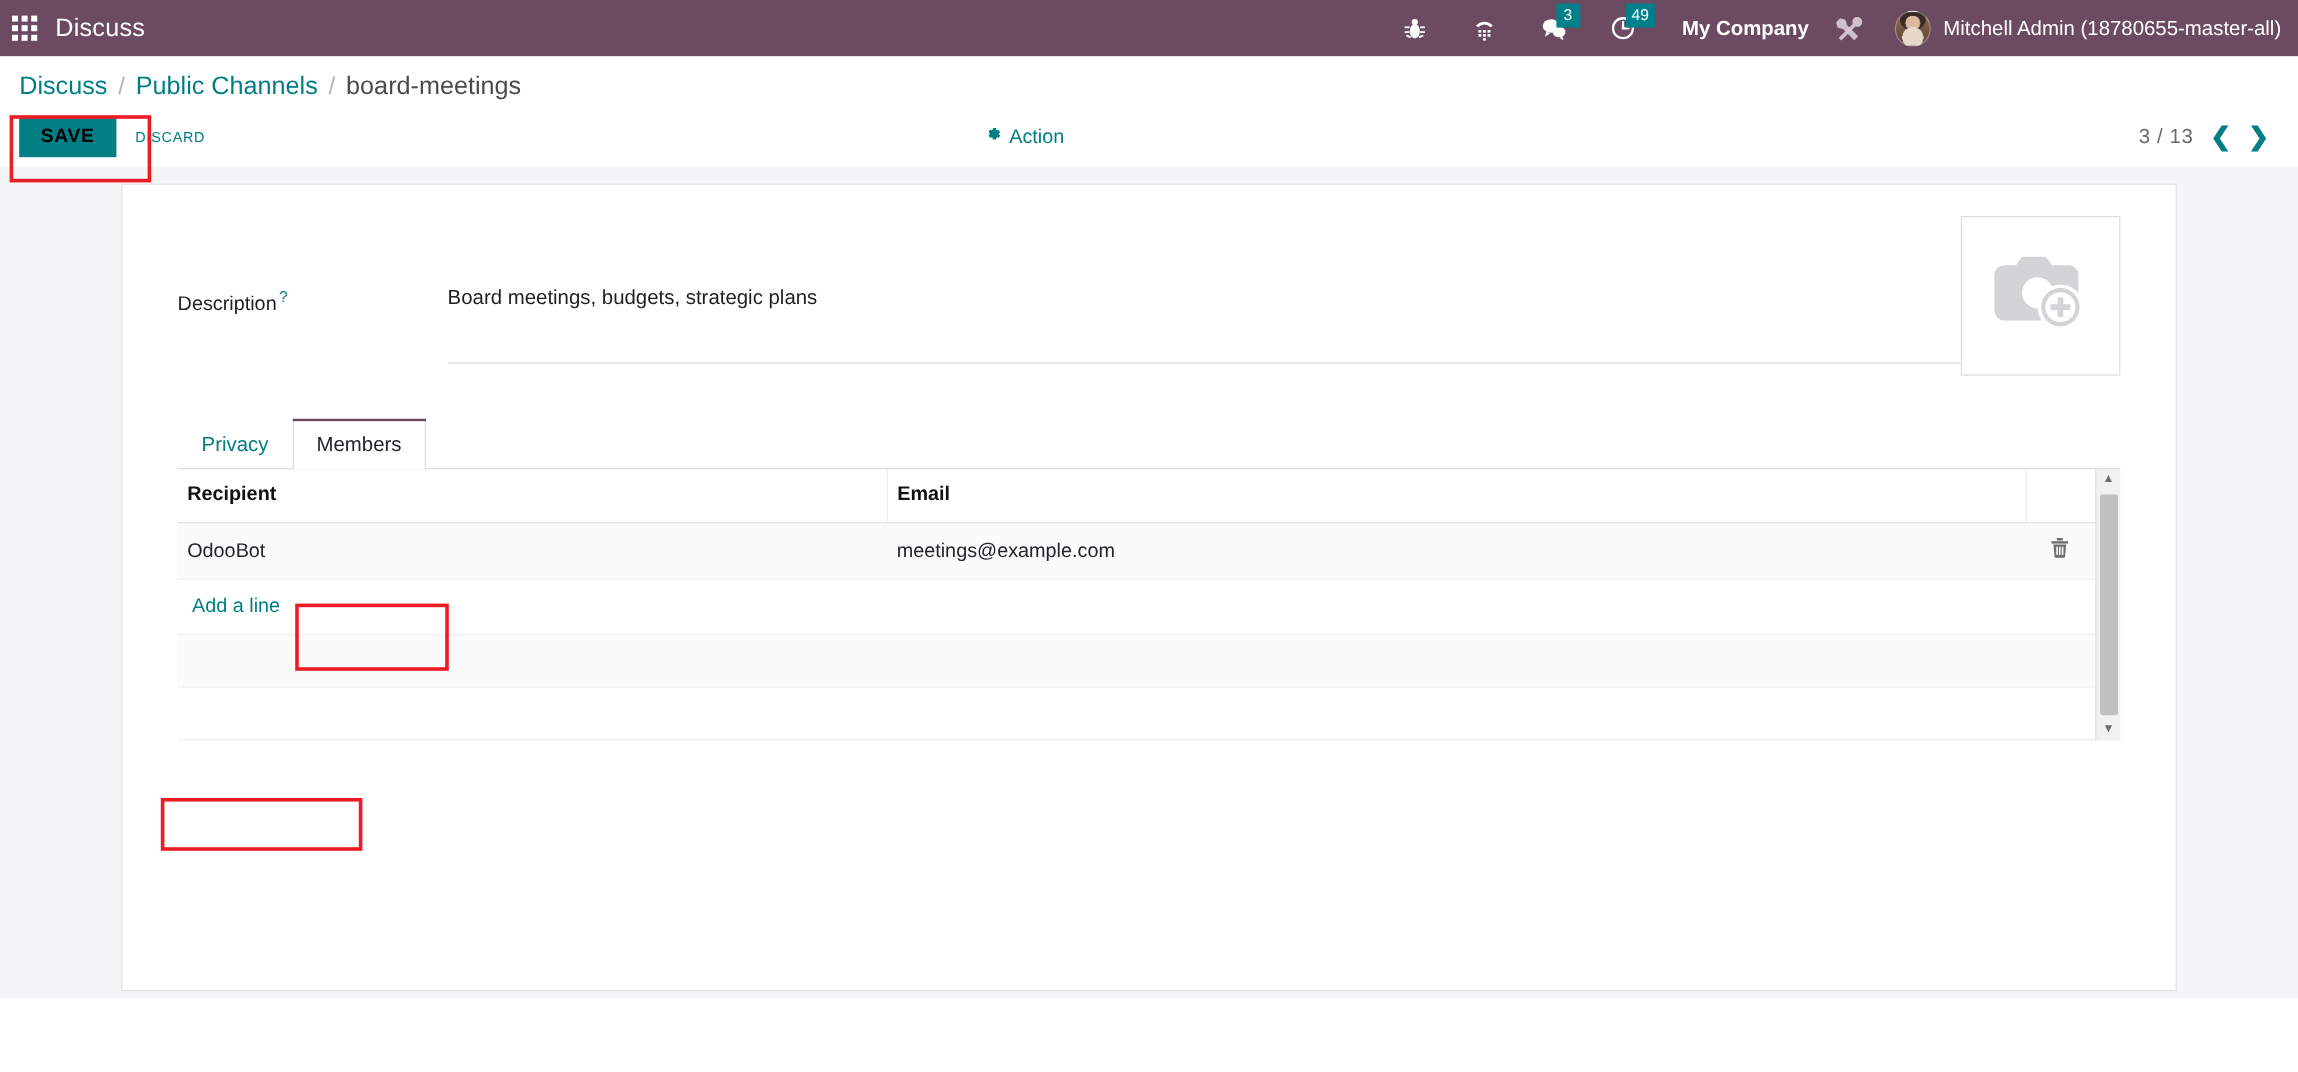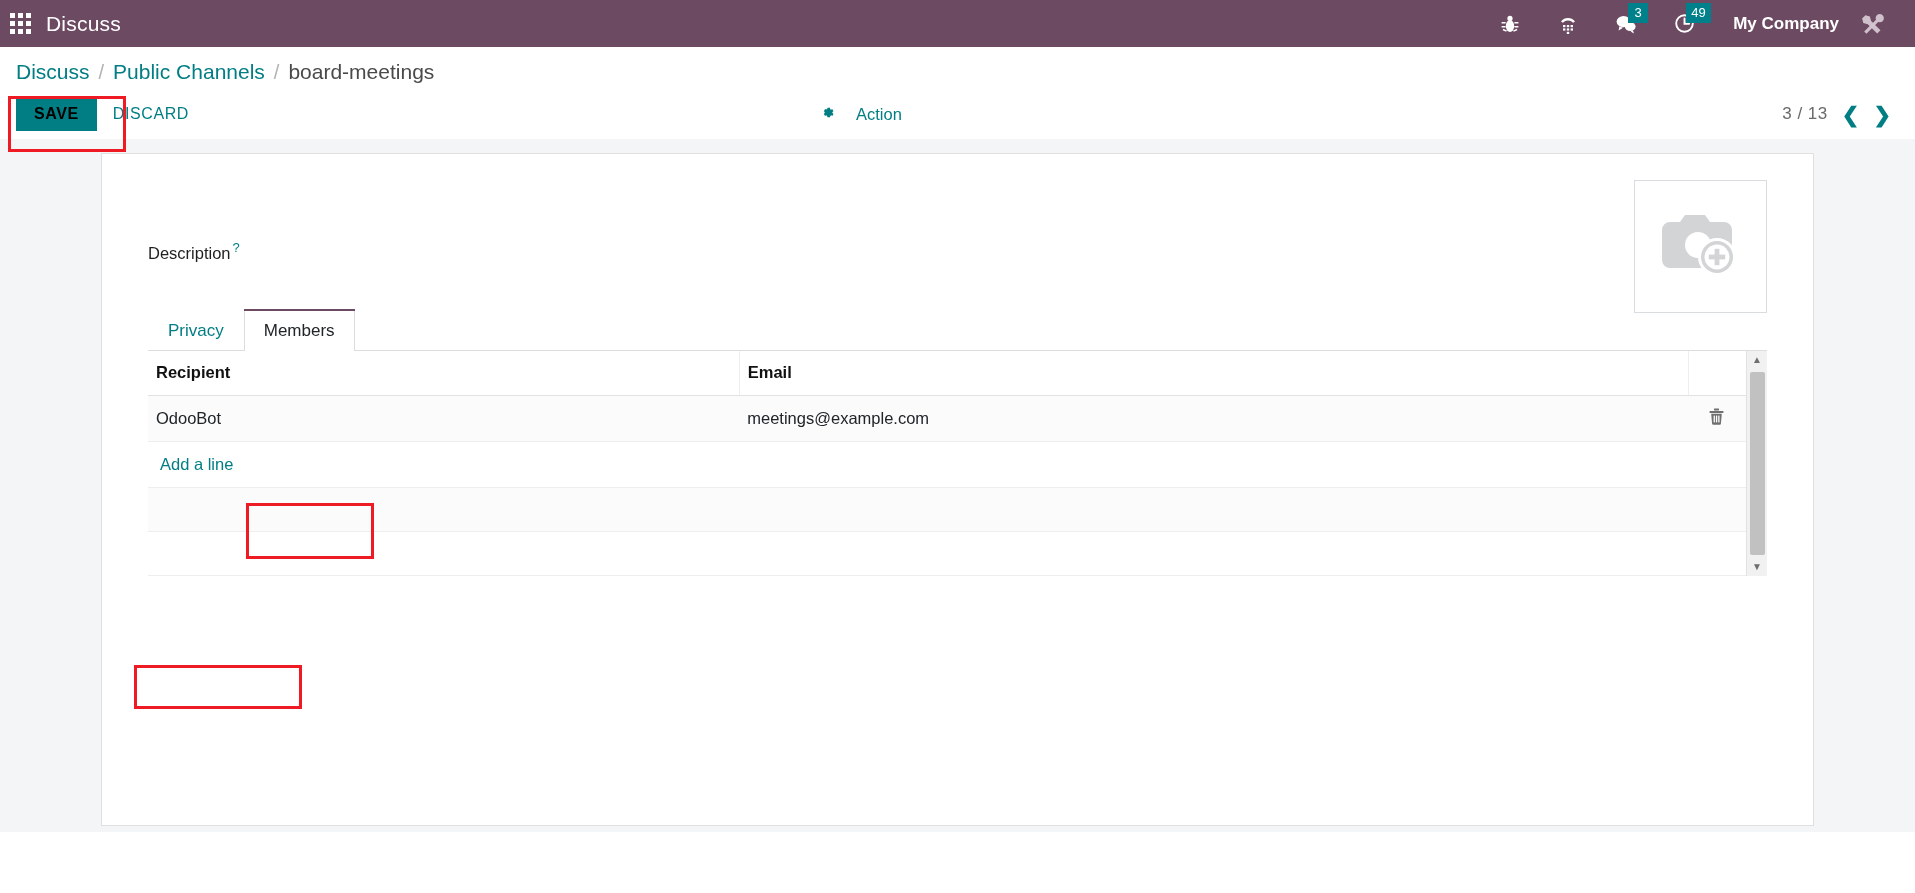--- a/index.html
+++ b/index.html
@@ -128,33 +128,33 @@
     font-weight: 600;
     letter-spacing: .6px;
     padding: 8px 18px;
     cursor: pointer;
     font-family: "Liberation Sans", sans-serif;
   }
   .btn-discard {
     background: transparent;
     border: none;
     color: #017e84;
-    font-size: 16px;
+    font-size: 12px;
     letter-spacing: .6px;
     padding: 8px 10px;
     margin-left: 6px;
     cursor: pointer;
     font-family: "Liberation Sans", sans-serif;
   }
   .action-wrap {
     position: absolute;
     left: 820px;
     display: flex;
     align-items: center;
-    gap: 21px;
+    gap: 6px;
     color: #017e84;
     font-size: 16.5px;
     cursor: pointer;
   }
   .pager {
     position: absolute;
     right: 24px;
     display: flex;
     align-items: center;
     gap: 14px;
@@ -416,20 +416,24 @@
 
   <div class="nav-company">My Company</div>
 
   <div class="nav-icon" style="margin:0 14px 0 8px;">
     <svg width="24" height="24" viewBox="0 0 24 24" fill="#d6c6d1">
       <path d="M3.4 3.2l4.5 1.2 1.2 4.5 9.4 9.4-3.3 3.3-9.4-9.4-4.5-1.2L.1 6.5z" opacity=".95"></path>
       <path d="M20.6 3.3c-1.6-1.6-4.2-1.6-5.8 0-1.2 1.2-1.5 3-.8 4.5L2.2 19.6l2.2 2.2L16.2 10c1.5.7 3.3.4 4.5-.8 1.6-1.6 1.6-4.2 0-5.9z" opacity=".95"></path>
     </svg>
   </div>
 
+  <div class="nav-user">
+    <span class="avatar"></span>
+    <span class="nav-username">Mitchell Admin (18780655-master-all)</span>
+  </div>
 </div>
 
 <div class="breadcrumb-bar">
   <span class="crumb">Discuss</span>
   <span class="crumb-sep">/</span>
   <span class="crumb">Public Channels</span>
   <span class="crumb-sep">/</span>
   <span class="crumb current">board-meetings</span>
 </div>
 
@@ -470,20 +474,21 @@
             <rect x="51.8" y="49.6" width="16.4" height="4.8" fill="#d2d4d6"></rect>
           </svg>
         </span>
       </div>
 
 
       <div class="desc-row">
         <div class="desc-label field-label">
           <span>Description</span><span class="tip">?</span>
         </div>
+        <div class="desc-value">Board meetings, budgets, strategic plans</div>
       </div>
 
       <div class="notebook">
         <div class="tabs">
           <div class="tab">Privacy</div>
           <div class="tab active">Members</div>
         </div>
       </div>
 
     </div>

